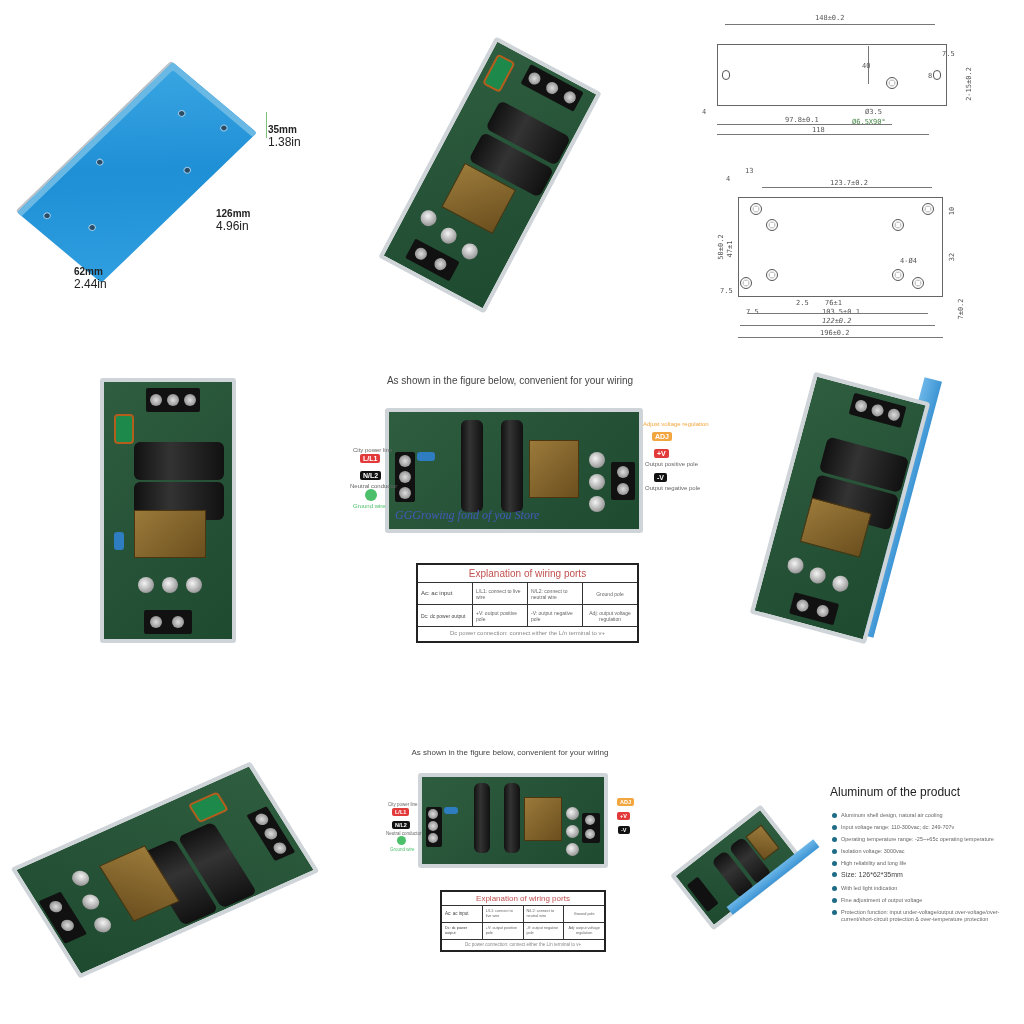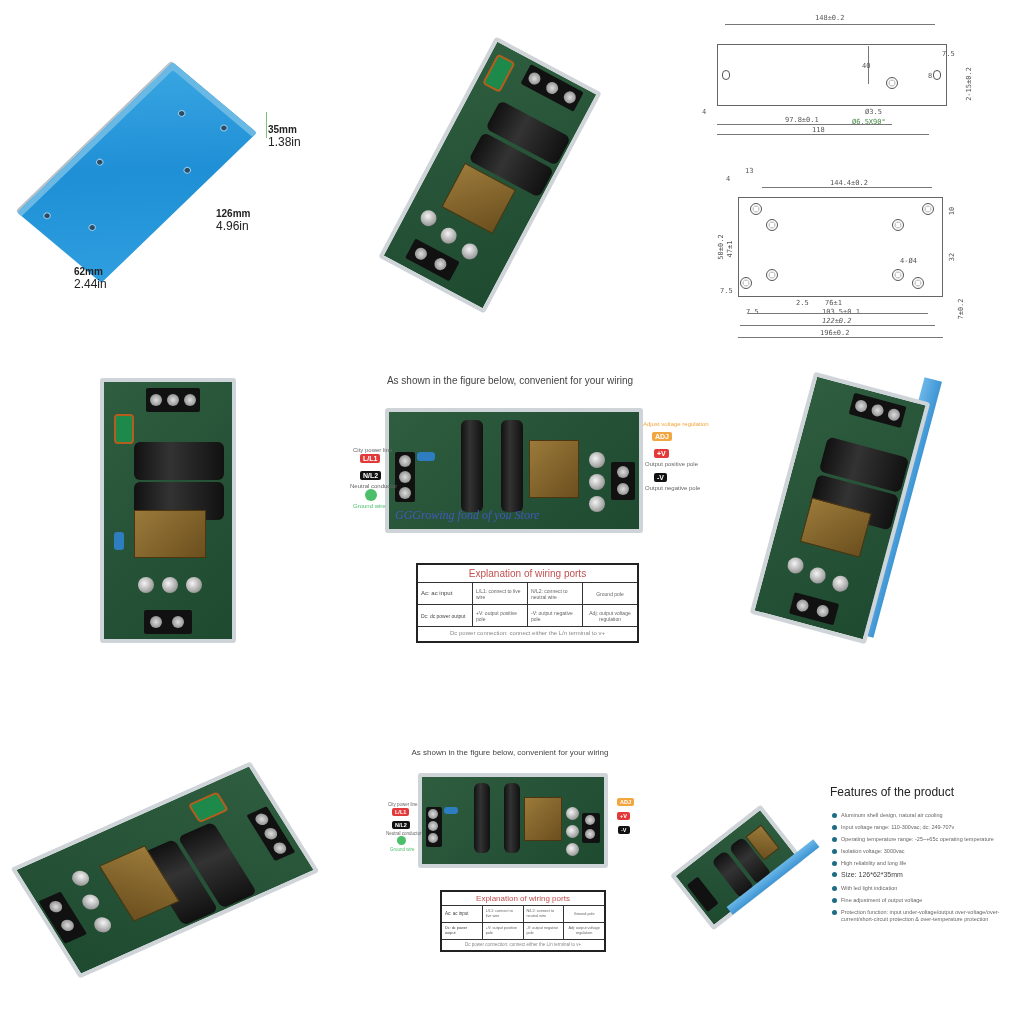--- a/index.html
+++ b/index.html
@@ -136,21 +136,21 @@
     <div class="draw-label" style="left:162px;top:108px;color:#4a8a4a;">Ø6.5X90°</div>
     <div class="draw-line" style="left:27px;top:124px;width:212px;"></div>
     <div class="draw-label" style="left:122px;top:116px;">118</div>
     <div class="draw-label" style="left:262px;top:70px;transform:rotate(-90deg);">2-15±0.2</div>
   </div>
 
   <div style="position:absolute;left:0;top:155px;width:300px;height:175px;">
     <div class="draw-label" style="left:55px;top:2px;">13</div>
     <div class="draw-label" style="left:36px;top:10px;">4</div>
     <div class="draw-line" style="left:72px;top:22px;width:170px;"></div>
-    <div class="draw-label" style="left:140px;top:14px;">144.4±0.2</div>
+    <div class="draw-label" style="left:140px;top:14px;">123.7±0.2</div>
     <div class="draw" style="left:48px;top:32px;width:205px;height:100px;"></div>
     <div class="hole" style="left:60px;top:38px;"></div>
     <div class="hole" style="left:232px;top:38px;"></div>
     <div class="hole" style="left:76px;top:54px;"></div>
     <div class="hole" style="left:202px;top:54px;"></div>
     <div class="hole" style="left:76px;top:104px;"></div>
     <div class="hole" style="left:202px;top:104px;"></div>
     <div class="hole" style="left:50px;top:112px;"></div>
     <div class="hole" style="left:222px;top:112px;"></div>
     <div class="draw-label" style="left:18px;top:78px;transform:rotate(-90deg);">50±0.2</div>
@@ -341,21 +341,21 @@
 
 <div class="cell" style="left:690px;top:770px;width:330px;height:160px;">
   <div class="board" style="left:12px;top:40px;width:70px;height:115px;transform:rotate(52deg);position:absolute;">
     <div class="cap" style="left:10px;top:30px;width:48px;height:18px;"></div>
     <div class="cap" style="left:10px;top:52px;width:48px;height:18px;"></div>
     <div class="xfmr" style="left:12px;top:8px;width:30px;height:20px;"></div>
     <div class="term" style="left:14px;top:90px;width:34px;height:14px;"></div>
   </div>
   <div class="side-blue" style="left:78px;top:52px;width:10px;height:110px;transform:rotate(52deg);"></div>
 </div>
-<div class="features-title">Features of the product</div>
+<div class="features-title">Aluminum of the product</div>
 <ul class="features">
   <li>Aluminum shell design, natural air cooling</li>
   <li>Input voltage range: 110-300vac; dc: 249-707v</li>
   <li>Operating temperature range: -25~+65c operating temperature</li>
   <li>Isolation voltage: 3000vac</li>
   <li>High reliability and long life</li>
   <li class="big">Size: 126*62*35mm</li>
   <li>With led light indication</li>
   <li>Fine adjustment of output voltage</li>
   <li>Protection function: input under-voltage/output over-voltage/over-current/short-circuit protection &amp; over-temperature protection</li>

